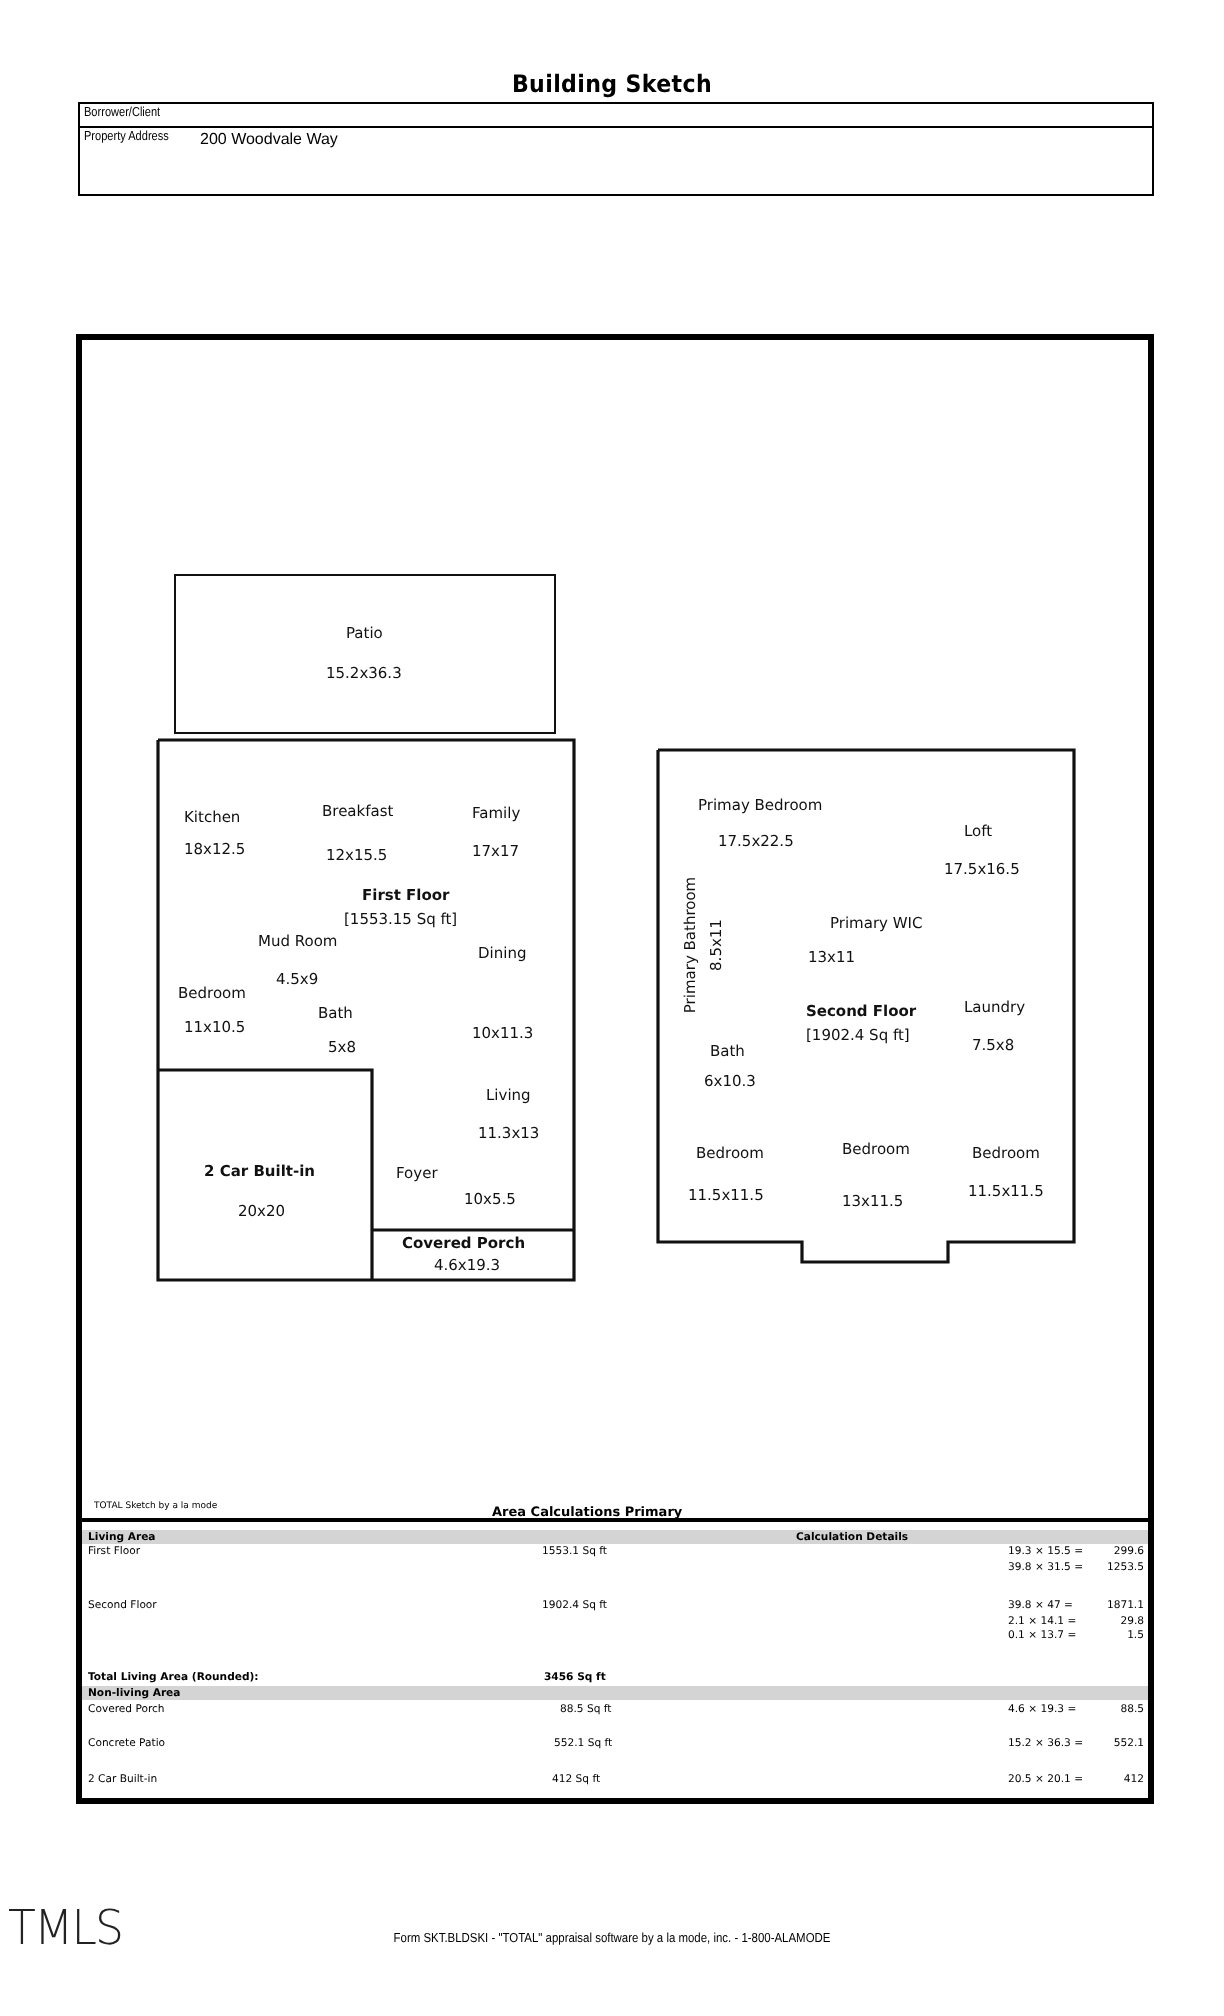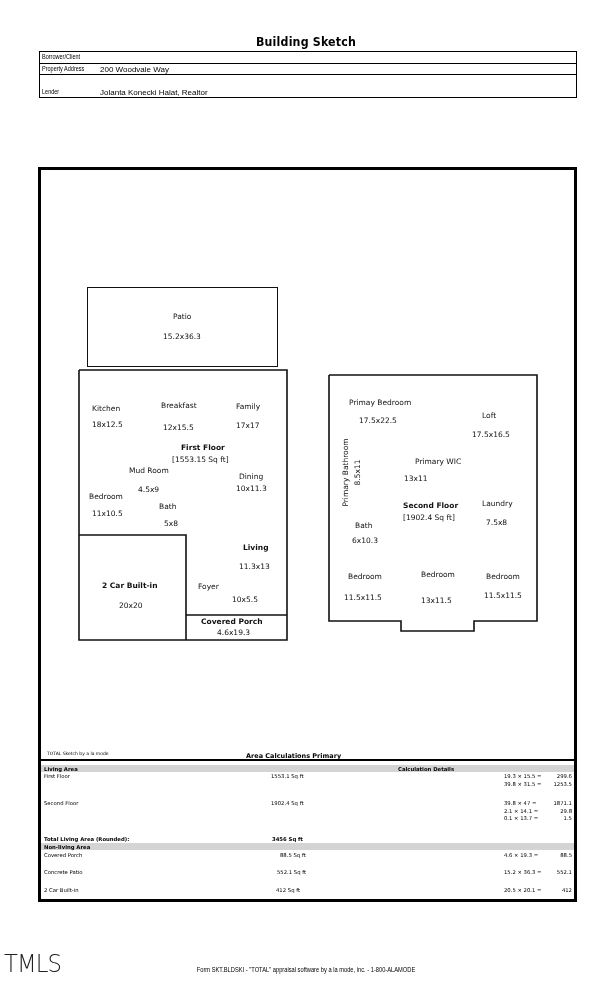--- a/index.html
+++ b/index.html
@@ -39,24 +39,20 @@
 
 <div class="hdr">
   <div class="hdr-row" style="top:0;">
     <span class="hlabel" style="left:2px;">Borrower/Client</span>
     <span class="hval" style="left:60px;"></span>
   </div>
   <div class="hdr-row" style="top:11.5px;">
     <span class="hlabel" style="left:2px;">Property Address</span>
     <span class="hval" style="left:60px;">200 Woodvale Way</span>
   </div>
-  <div class="hdr-row" style="top:34.5px;">
-    <span class="hlabel" style="left:2px;">Lender</span>
-    <span class="hval" style="left:60px;">Jolanta Konecki Halat, Realtor</span>
-  </div>
 </div>
 
 <div class="frame"></div>
 
 <div class="box" style="left:87px; top:287px; width:191px; height:80px;"></div>
 <span class="lbl" style="left:173px; top:312px;">Patio</span>
 <span class="lbl" style="left:163px; top:332px;">15.2x36.3</span>
 
 <svg style="position:absolute; left:0; top:0;" width="612" height="1008">
   <polyline points="79,370 287,370 287,640 79,640 79,370" fill="none" stroke="#111" stroke-width="1.6"></polyline>
@@ -69,26 +65,26 @@
 <span class="lbl" style="left:92px; top:420px;">18x12.5</span>
 <span class="lbl" style="left:161px; top:401px;">Breakfast</span>
 <span class="lbl" style="left:163px; top:423px;">12x15.5</span>
 <span class="lbl" style="left:236px; top:402px;">Family</span>
 <span class="lbl" style="left:236px; top:421px;">17x17</span>
 <span class="lbl b" style="left:181px; top:443px;">First Floor</span>
 <span class="lbl" style="left:172px; top:455px;">[1553.15 Sq ft]</span>
 <span class="lbl" style="left:129px; top:466px;">Mud Room</span>
 <span class="lbl" style="left:138px; top:485px;">4.5x9</span>
 <span class="lbl" style="left:239px; top:472px;">Dining</span>
-<span class="lbl" style="left:236px; top:484px;">10x11.3</span>
+<span class="lbl" style="left:236px; top:512px;">10x11.3</span>
 <span class="lbl" style="left:89px; top:492px;">Bedroom</span>
 <span class="lbl" style="left:92px; top:509px;">11x10.5</span>
 <span class="lbl" style="left:159px; top:502px;">Bath</span>
 <span class="lbl" style="left:164px; top:519px;">5x8</span>
-<span class="lbl" style="left:243px; top:543px;font-weight:bold;">Living</span>
+<span class="lbl" style="left:243px; top:543px;">Living</span>
 <span class="lbl" style="left:239px; top:562px;">11.3x13</span>
 <span class="lbl" style="left:198px; top:582px;">Foyer</span>
 <span class="lbl" style="left:197px; top:595px;margin-left:35px;">10x5.5</span>
 <span class="lbl b" style="left:102px; top:581px;">2 Car Built-in</span>
 <span class="lbl" style="left:119px; top:601px;">20x20</span>
 <span class="lbl b" style="left:201px; top:617px;">Covered Porch</span>
 <span class="lbl" style="left:217px; top:628px;">4.6x19.3</span>
 
 <span class="lbl" style="left:349px; top:398px;">Primay Bedroom</span>
 <span class="lbl" style="left:359px; top:416px;">17.5x22.5</span>

